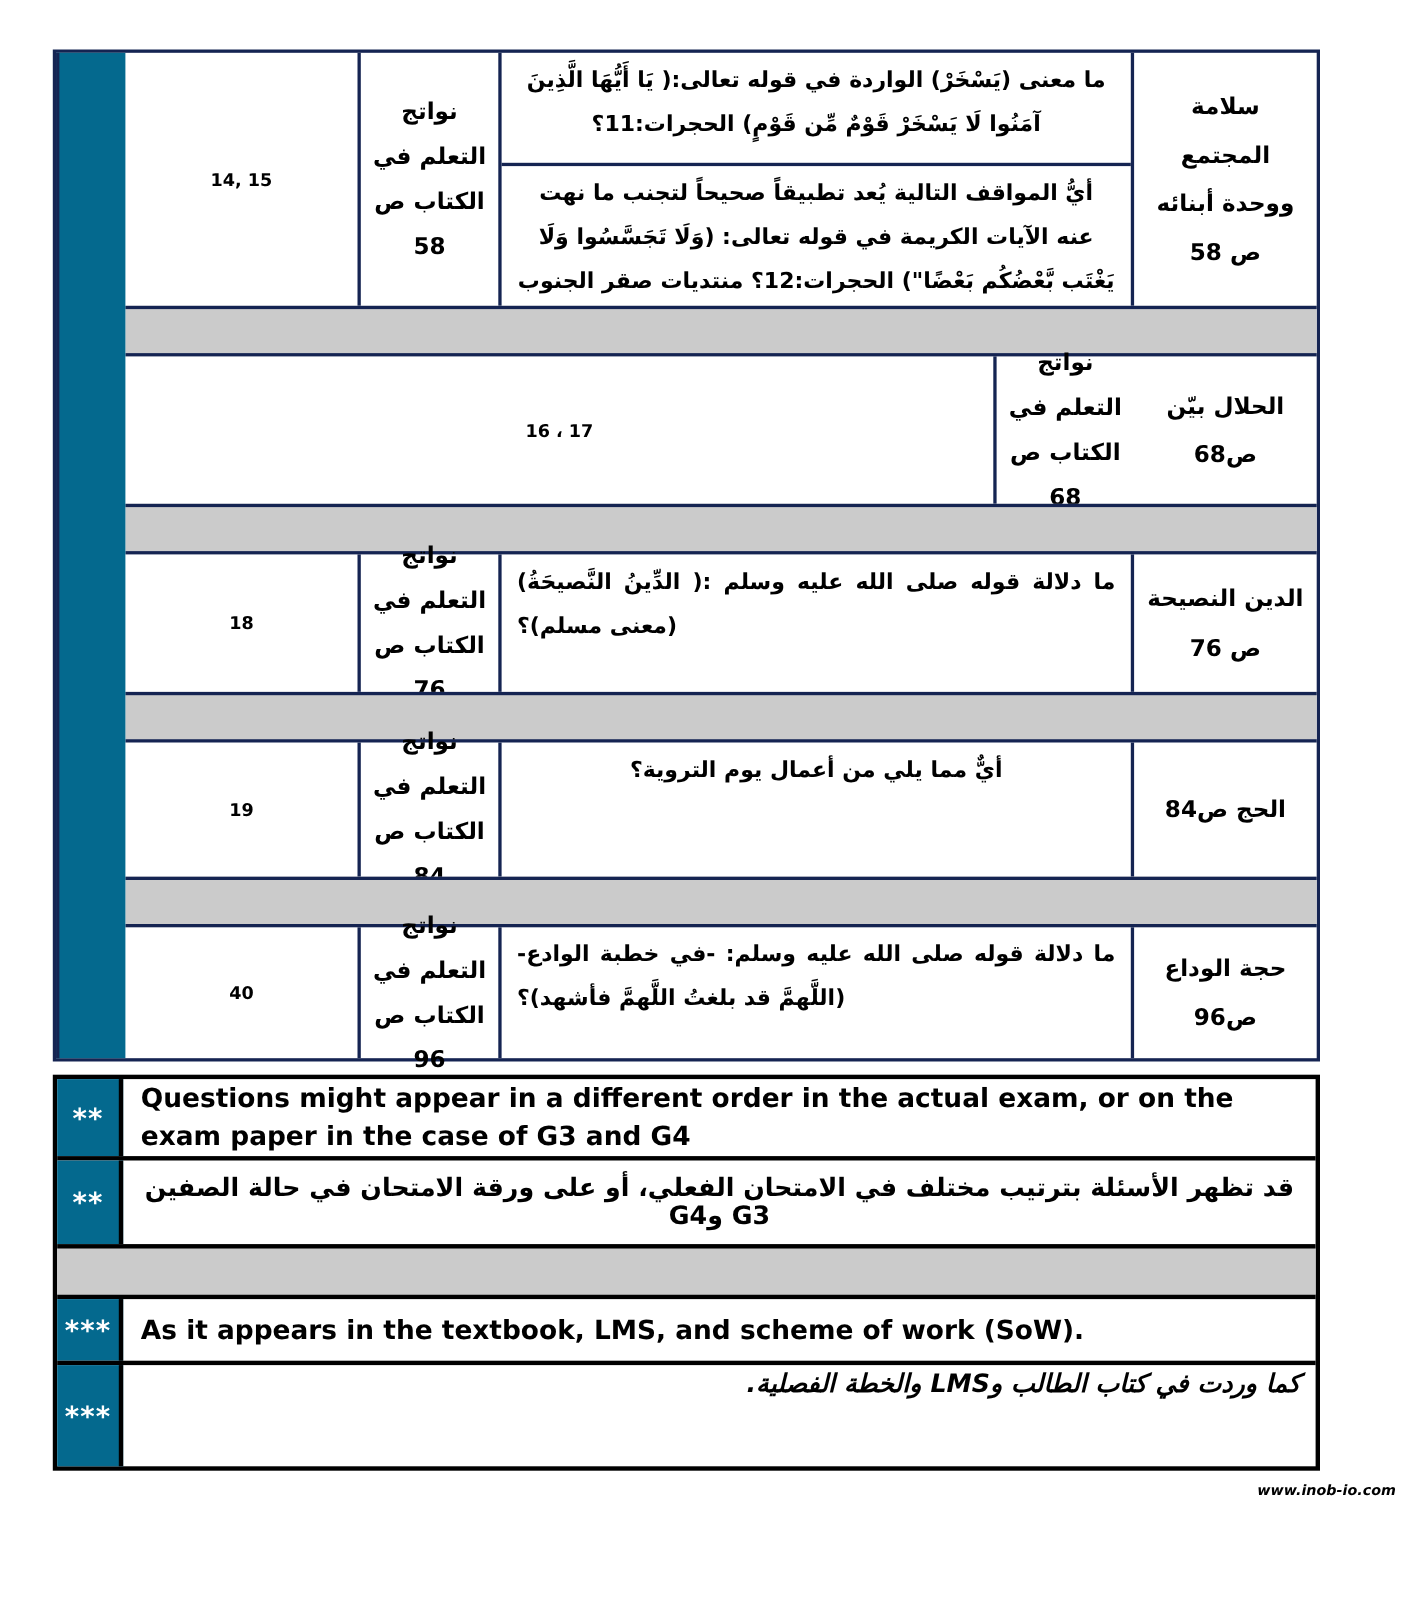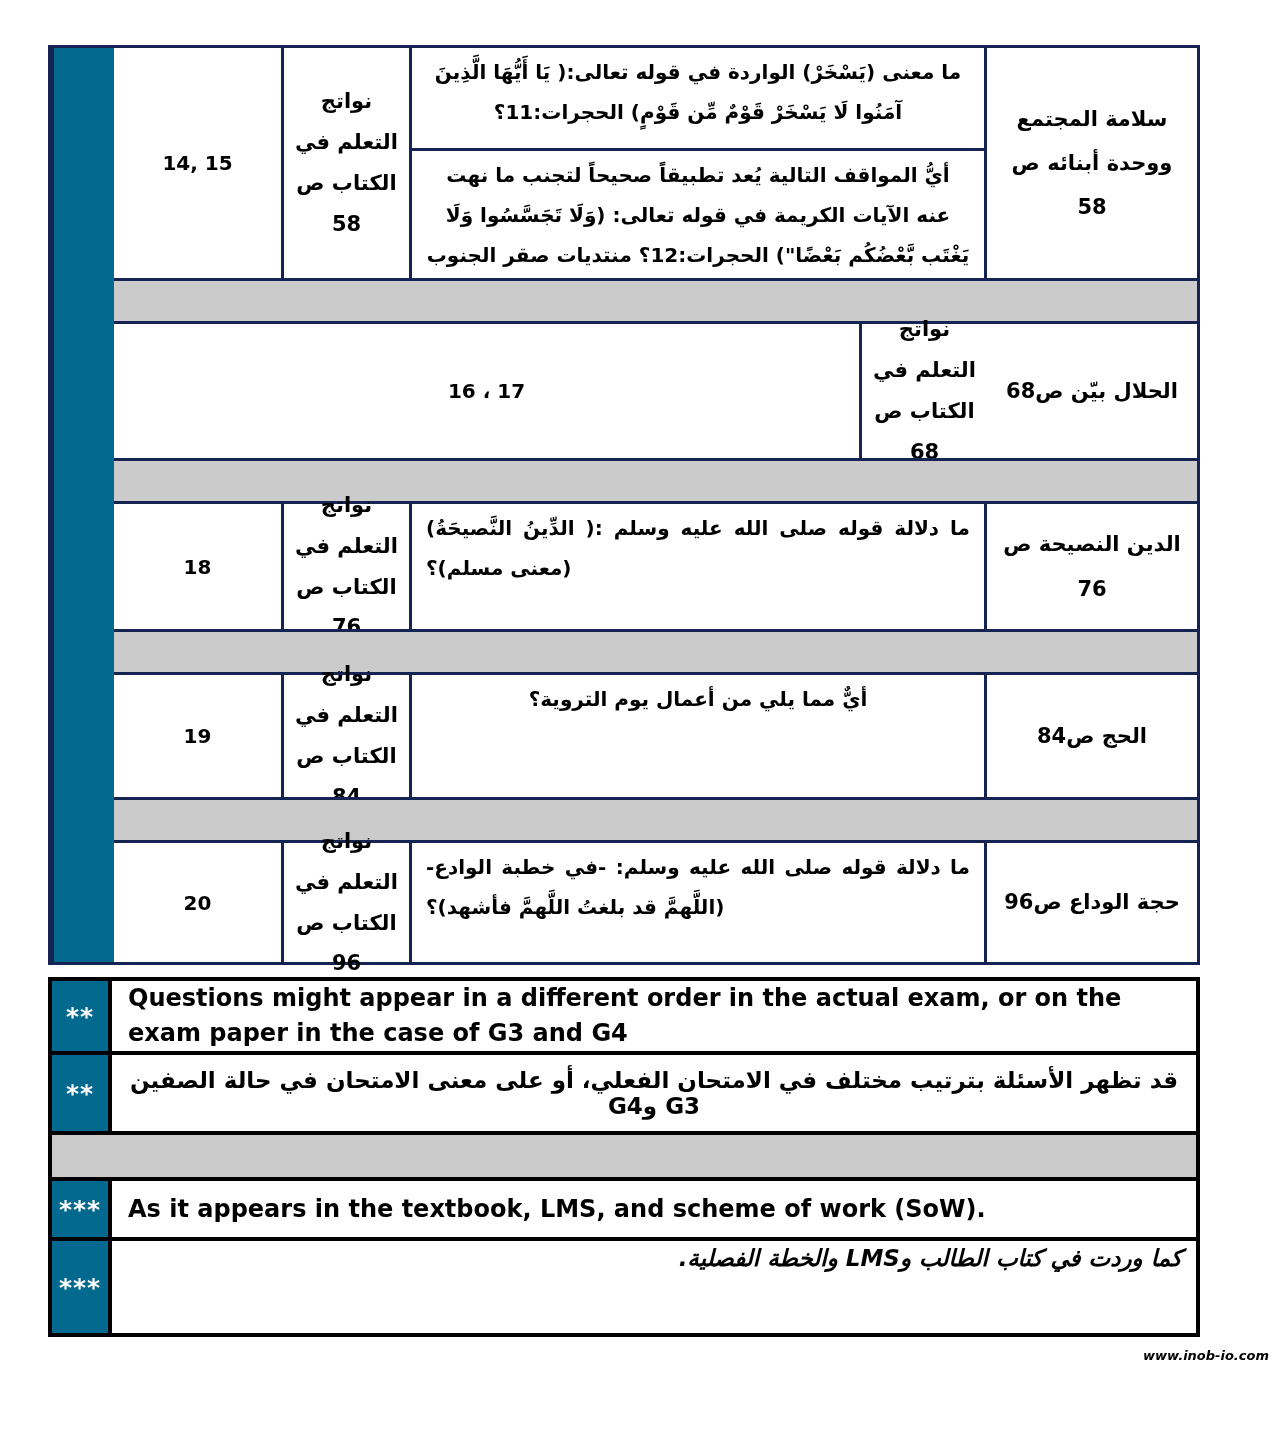--- a/index.html
+++ b/index.html
@@ -9,38 +9,38 @@
   
   .qtable{position:absolute;top:45px;left:48px;width:1152px;display:flex;
           flex-direction:row;direction:rtl;border:3px solid #152452;box-sizing:border-box;}
   .qbody{flex:1;display:flex;flex-direction:column;min-width:0;}
   .strip{width:60px;background:#04698E;border-left:3px solid #152452;}
   .qbody > * + *{border-top:3px solid #152452;}
   .sep{height:40px;background:#CBCBCB;}
   .qrow{display:flex;direction:rtl;box-sizing:border-box;}
   .r1{height:230px;} .r2{height:137px;} .r3{height:128px;} .r4{height:125px;} .r5{height:122px;}
 
-  .cell-topic{width:210px;display:flex;align-items:center;justify-content:center;
+  .cell-topic{width:166px;display:flex;align-items:center;justify-content:center;
               padding:4px 8px;box-sizing:border-box;}
   .topic-text{font-size:21px;font-weight:bold;line-height:2.1;text-align:center;}
   .cell-questions{width:578px;display:flex;flex-direction:column;box-sizing:border-box;
                   border-left:3px solid #152452;border-right:3px solid #152452;}
   .subq{flex:1;display:flex;align-items:flex-start;justify-content:center;
         padding:4px 14px;box-sizing:border-box;min-height:0;}
   .subq + .subq{border-top:3px solid #152452;}
   .r1 .subq.first{flex:0 0 100px;}
   .r2 .subq.first{flex:0 0 52px;}
   .q-text{width:100%;font-size:20px;font-weight:bold;line-height:2.0;text-align:center;}
   .q-just{text-align:justify;text-align-last:left;}
   .cell-outcomes{width:128px;display:flex;flex-direction:column;align-items:center;
                  justify-content:center;text-align:center;font-size:21px;font-weight:bold;
                  line-height:1.95;padding:4px 6px;box-sizing:border-box;
                  border-left:3px solid #152452;}
   .cell-numbers{flex:1;display:flex;align-items:center;justify-content:center;
-                font-size:20px;font-weight:bold;direction:ltr;}
+                font-size:16px;font-weight:bold;direction:ltr;}
 
   
   .notes{position:absolute;top:977px;left:48px;width:1152px;border:4px solid #000;
          box-sizing:border-box;display:flex;flex-direction:column;}
   .notes > * + *{border-top:4px solid #000;}
   .nrow{display:flex;box-sizing:border-box;}
   .n1{height:70px;} .n2{height:80px;} .n3{height:60px;} .n4{height:96px;}
   .nsep{height:42px;background:#CBCBCB;}
   .marker{width:60px;background:#04698E;color:#fff;display:flex;align-items:center;
           justify-content:center;font-size:25px;font-weight:bold;letter-spacing:1px;
@@ -139,38 +139,38 @@
         </div>
         <div class="cell-questions">
           <div class="subq">
             <div class="q-text q-just">ما دلالة قوله صلى الله عليه وسلم: -في خطبة الوادع- (اللَّهمَّ قد بلغتُ اللَّهمَّ فأشهد)؟</div>
           </div>
         </div>
         <div class="cell-outcomes">
           <div>نواتج التعلم في الكتاب ص</div>
           <div>96</div>
         </div>
-        <div class="cell-numbers">20</div>
+        <div class="cell-numbers">40</div>
       </div>
 
     </div>
     <div class="strip"></div>
   </div>
 
   <div class="notes">
     <div class="nrow n1">
       <div class="marker">**</div>
       <div class="ncontent n-en">
         <div>Questions might appear in a different order in the actual exam, or on the exam paper in the case of G3 and G4</div>
       </div>
     </div>
     <div class="nrow n2">
       <div class="marker">**</div>
       <div class="ncontent n-ar-center">
-        <div>قد تظهر الأسئلة بترتيب مختلف في الامتحان الفعلي، أو على معنى الامتحان في حالة الصفين G3 وG4</div>
+        <div>قد تظهر الأسئلة بترتيب مختلف في الامتحان الفعلي، أو على ورقة الامتحان في حالة الصفين G3 وG4</div>
       </div>
     </div>
     <div class="nsep"></div>
     <div class="nrow n3">
       <div class="marker">***</div>
       <div class="ncontent n-en">
         <div>As it appears in the textbook, LMS, and scheme of work (SoW).</div>
       </div>
     </div>
     <div class="nrow n4">

